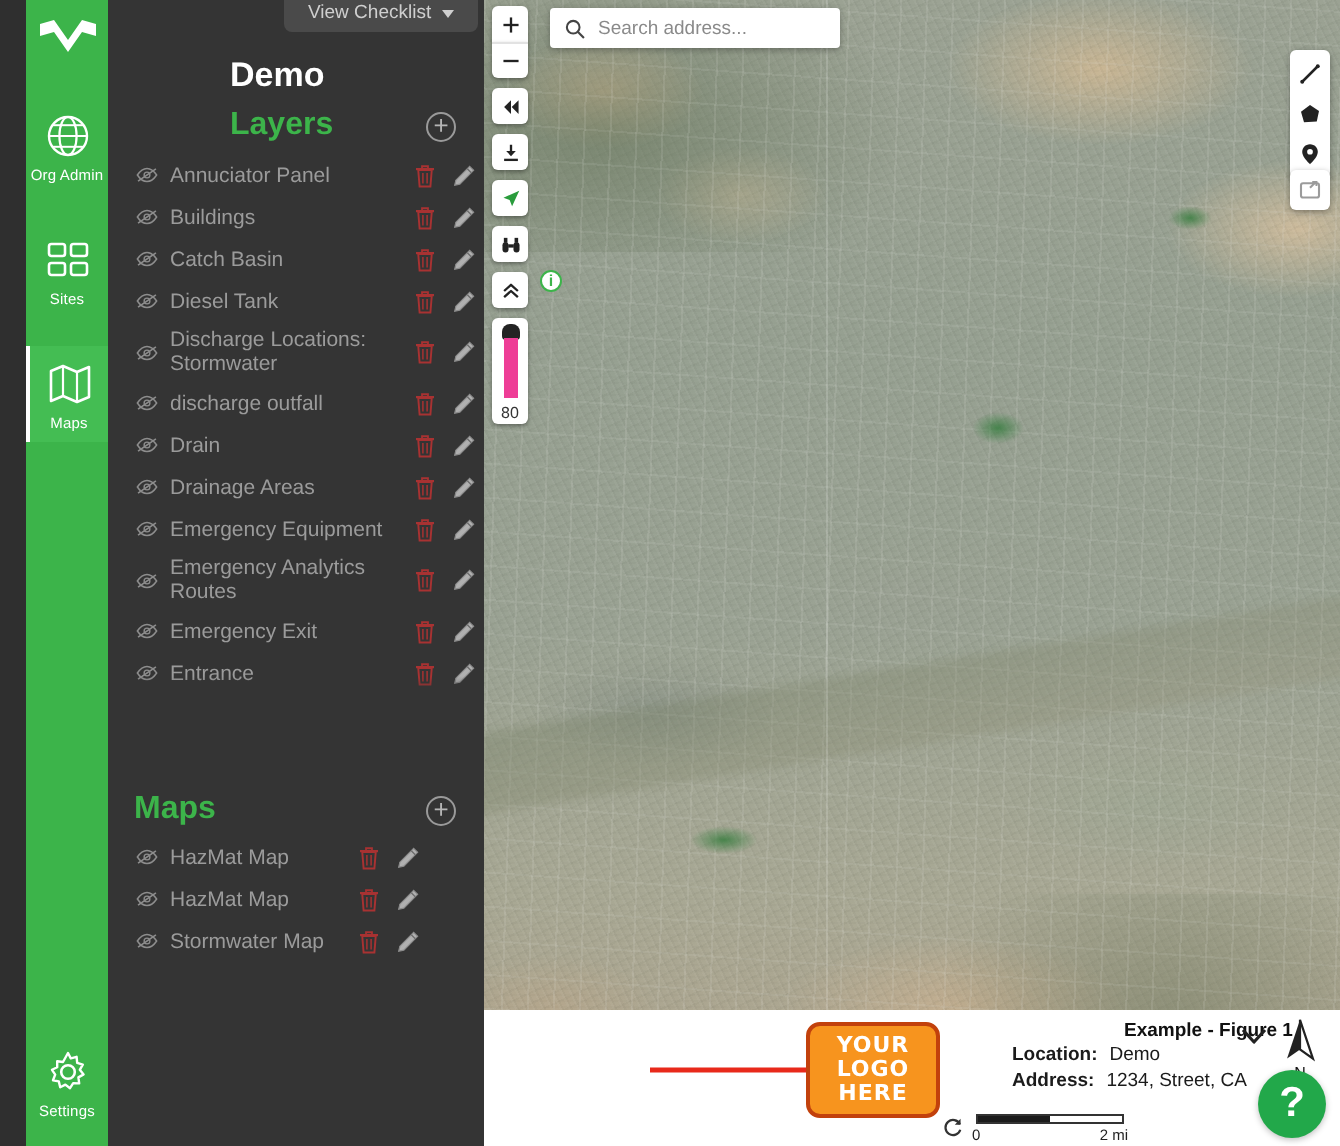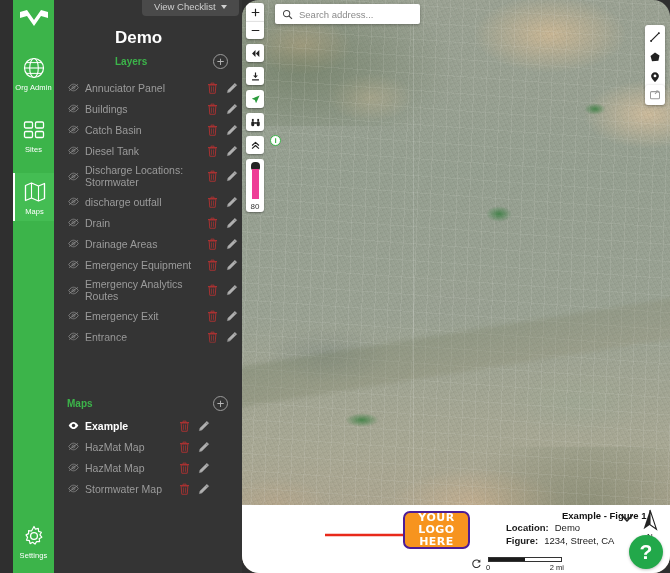--- a/index.html
+++ b/index.html
@@ -48,21 +48,21 @@
     border-right: 3.5px solid transparent; border-top: 4px solid #cfcfcf;
   }
   .panel-title {
     color: #ffffff; font-size: 17px; font-weight: bold;
     margin: 28px 0 0 13px;
   }
   .section-head {
     display: flex; align-items: center; justify-content: space-between;
     padding: 6px 14px 4px 13px;
   }
-  .section-head .st { color: #3cb44a; font-size: 10px; font-weight: bold; }
+  .section-head .st { color: #3cb44a; font-size: 16px; font-weight: bold; }
   .plus-btn {
     width: 15px; height: 15px; border-radius: 50%;
     border: 1px solid #9a9a9a; color: #b5b5b5;
     display: flex; align-items: center; justify-content: center;
     font-size: 13px; line-height: 1; cursor: pointer; padding-bottom: 1px;
   }
   .layers-scroll {
     position: absolute; top: 77px; left: 0; width: 216px; height: 281px;
     overflow: hidden;
   }
@@ -86,21 +86,21 @@
     display: flex; align-items: center; justify-content: center;
   }
   .row.nobadge .pencil { margin-right: 22px; }
   .fade-mask {
     position: absolute; bottom: 0; left: 0; width: 188px; height: 20px;
     background: linear-gradient(to bottom, rgba(52,52,52,0), #343434 85%);
     pointer-events: none;
   }
 
   
-  .map-wrap { position: relative; flex: 1; height: 573px; overflow: hidden; border-radius: 17px; }
+  .map-wrap { position: relative; flex: 1; height: 573px; overflow: hidden; }
   .map-canvas {
     position: absolute; inset: 0;
     background:
       radial-gradient(ellipse 70px 40px at 14% 8%, #cbb89a 0%, rgba(203,184,154,0) 72%),
       radial-gradient(ellipse 110px 55px at 72% 6%, #c9b694 0%, rgba(201,182,148,0) 70%),
       radial-gradient(ellipse 90px 48px at 95% 20%, #cdbb9c 0%, rgba(205,187,156,0) 72%),
       radial-gradient(ellipse 60px 34px at 30% 17%, #b9b39b 0%, rgba(185,179,155,0) 72%),
       radial-gradient(ellipse 130px 42px at 50% 52%, #9aa193 0%, rgba(154,161,147,0) 74%),
       radial-gradient(ellipse 85px 38px at 20% 62%, #8e9689 0%, rgba(142,150,137,0) 74%),
       radial-gradient(ellipse 100px 45px at 78% 70%, #a0a794 0%, rgba(160,167,148,0) 74%),
@@ -211,22 +211,22 @@
   .cam-btn svg { width: 12px; height: 12px; }
 
   
   .legend {
     position: absolute; left: 0; right: 0; bottom: 0; height: 68px;
     background: #ffffff; display: flex; align-items: flex-start;
   }
   .red-arrow { position: absolute; left: 83px; top: 24px; width: 100px; height: 12px; }
   .logo-box {
     position: absolute; left: 161px; top: 6px;
-    width: 67px; height: 38px; background: #f7941e;
-    border: 2px solid #4c1d95; border-radius: 7px;
+    width: 67px; height: 48px; background: #f7941e;
+    border: 2px solid #c2410c; border-radius: 7px;
     display: flex; flex-direction: column; align-items: center;
     justify-content: center; line-height: 12px;
   }
   .logo-box span {
     color: #ffffff; font-size: 11px; font-weight: bold;
     letter-spacing: .5px; font-family: "DejaVu Sans", sans-serif;
   }
   .legend-text { position: absolute; left: 240px; top: 16px; }
   .legend-row { font-size: 9.5px; color: #1b1b1b; line-height: 13px; padding-left: 24px; }
   .legend-row b { font-weight: bold; }
@@ -575,38 +575,20 @@
         </div>
       <div class="fade-mask"></div>
     </div>
 
     <div class="maps-scroll">
       <div class="section-head">
         <span class="st">Maps</span>
         <span class="plus-btn">+</span>
       </div>
       <div id="maps-container">
-          <div class="row nobadge on">
-            <svg class="eye" viewBox="0 0 16 12">
-              <path d="M1 6 C3.5 1.8 6 0.8 8 0.8 C10 0.8 12.5 1.8 15 6 C12.5 10.2 10 11.2 8 11.2 C6 11.2 3.5 10.2 1 6 Z" fill="#ffffff"></path>
-              <circle cx="8" cy="6" r="2.5" fill="#343434"></circle>
-            </svg>
-            <span class="name">Example</span>
-            <svg class="trash" viewBox="0 0 14 16">
-              <path d="M2.5 4 L11.5 4 L10.6 15 L3.4 15 Z" fill="none" stroke="#a83232" stroke-width="1.3"></path>
-              <line x1="1" y1="3.4" x2="13" y2="3.4" stroke="#a83232" stroke-width="1.5"></line>
-              <path d="M5 3.2 L5 1.5 L9 1.5 L9 3.2" fill="none" stroke="#a83232" stroke-width="1.2"></path>
-              <line x1="5.6" y1="6" x2="5.6" y2="13" stroke="#a83232" stroke-width="1"></line>
-              <line x1="8.4" y1="6" x2="8.4" y2="13" stroke="#a83232" stroke-width="1"></line>
-            </svg>
-            <svg class="pencil" viewBox="0 0 16 16">
-              <path d="M11.8 1.6 L14.4 4.2 L5.2 13.4 L1.8 14.2 L2.6 10.8 Z" fill="#b0b0b0" stroke="#8c8c8c" stroke-width=".8"></path>
-              <line x1="10.2" y1="3.2" x2="12.8" y2="5.8" stroke="#6d6d6d" stroke-width=".9"></line>
-            </svg>
-          </div>
           <div class="row nobadge">
             <svg class="eye" viewBox="0 0 16 12">
               <path d="M1 6 C3.5 2.2 6 1.2 8 1.2 C10 1.2 12.5 2.2 15 6 C12.5 9.8 10 10.8 8 10.8 C6 10.8 3.5 9.8 1 6 Z" fill="none" stroke="#8d8d8d" stroke-width="1.1"></path>
               <circle cx="8" cy="6" r="2.1" fill="none" stroke="#8d8d8d" stroke-width="1"></circle>
               <line x1="1.5" y1="10.5" x2="14.5" y2="1.5" stroke="#8d8d8d" stroke-width="1.2"></line>
             </svg>
             <span class="name">HazMat Map</span>
             <svg class="trash" viewBox="0 0 14 16">
               <path d="M2.5 4 L11.5 4 L10.6 15 L3.4 15 Z" fill="none" stroke="#a83232" stroke-width="1.3"></path>
               <line x1="1" y1="3.4" x2="13" y2="3.4" stroke="#a83232" stroke-width="1.5"></line>
@@ -778,21 +760,21 @@
         <span>HERE</span>
       </div>
 
       <div class="fig-title">Example - Figure 1</div>
 
       <div class="legend-text">
         <div class="legend-row">
           <b>Location:</b><span class="v">Demo</span>
         </div>
         <div class="legend-row">
-          <b>Figure:</b><span class="v">1234, Street, CA</span>
+          <b>Address:</b><span class="v">1234, Street, CA</span>
         </div>
       </div>
 
       <div class="scale-wrap">
         <svg class="rot-icon" viewBox="0 0 16 16">
           <path d="M13 6 A5.5 5.5 0 1 0 13.3 10" fill="none" stroke="#333" stroke-width="1.6"></path>
           <path d="M13.5 2 L13.5 6.4 L9.3 6.4 Z" fill="#333"></path>
         </svg>
         <div class="scale-bar">
           <div class="scale-line">

